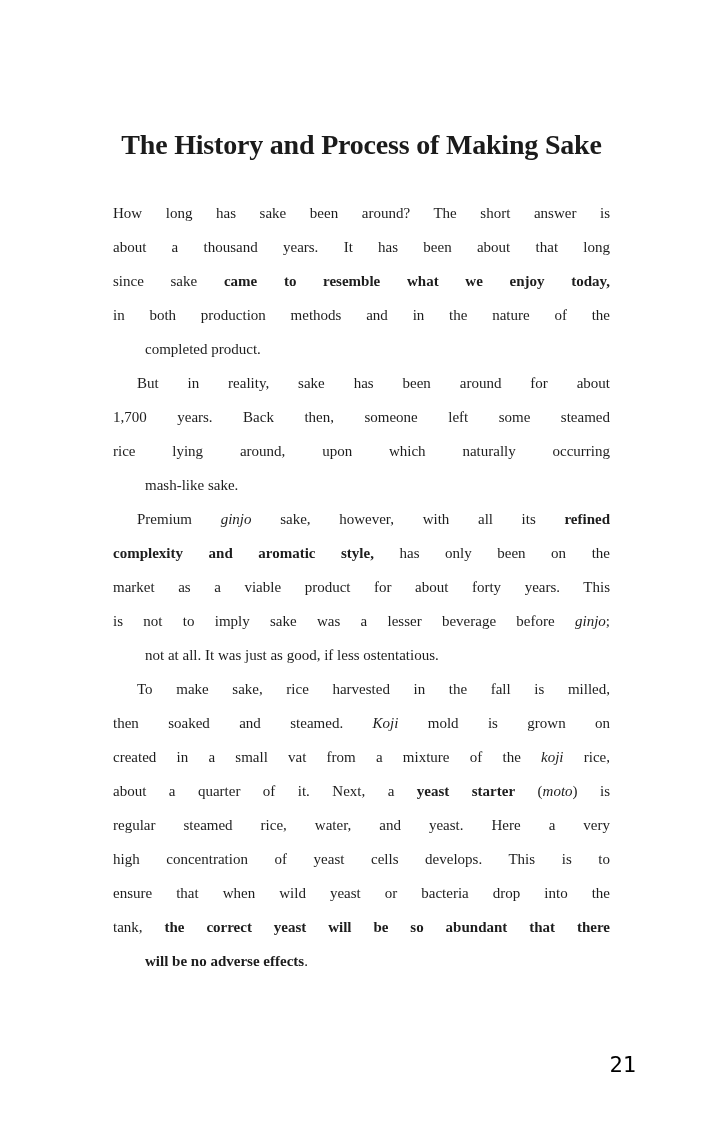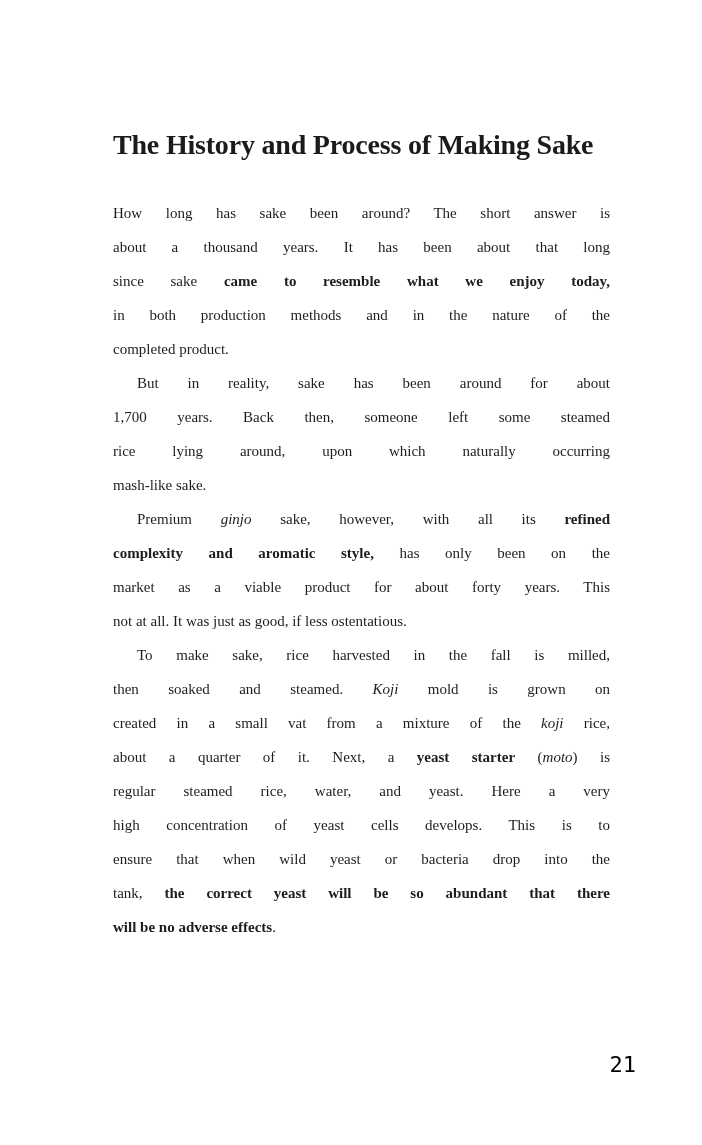--- a/index.html
+++ b/index.html
@@ -20,36 +20,38 @@
     left: 113px;
     top: 127px;
     width: 497px;
     margin: 0;
     font-size: 28px;
     line-height: 36px;
     font-weight: bold;
     letter-spacing: -0.2px;
     color: #1b1b1b;
     white-space: nowrap;
+    text-align: center;
   }
   .article-body {
     position: absolute;
     left: 113px;
     top: 196px;
     width: 497px;
     font-size: 15px;
     line-height: 34px;
     color: #1d1d1d;
   }
   .line {
     text-align: justify;
     text-align-last: justify;
   }
   .line.last {
     text-align-last: left;
+    margin-left: 32px;
   }
   .line.indent {
     text-indent: 24px;
   }
   .b { font-weight: bold; }
   .i { font-style: italic; }
   .pagenum {
     position: absolute;
     top: 1054px;
     right: 66px;
@@ -71,20 +73,21 @@
       <div class="line"><span>since sake </span><span class="b">came to resemble what we enjoy today,</span></div>
       <div class="line"><span>in both production methods and in the nature of the</span></div>
       <div class="line last"><span>completed product.</span></div>
       <div class="line indent"><span>But in reality, sake has been around for about</span></div>
       <div class="line"><span>1,700 years. Back then, someone left some steamed</span></div>
       <div class="line"><span>rice lying around, upon which naturally occurring</span></div>
       <div class="line last"><span>mash-like sake.</span></div>
       <div class="line indent"><span>Premium </span><span class="i">ginjo</span><span> sake, however, with all its </span><span class="b">refined</span></div>
       <div class="line"><span class="b">complexity and aromatic style,</span><span> has only been on the</span></div>
       <div class="line"><span>market as a viable product for about forty years. This</span></div>
+      <div class="line"><span>is not to imply sake was a lesser beverage before </span><span class="i">ginjo</span><span>;</span></div>
       <div class="line last"><span>not at all. It was just as good, if less ostentatious.</span></div>
       <div class="line indent"><span>To make sake, rice harvested in the fall is milled,</span></div>
       <div class="line"><span>then soaked and steamed. </span><span class="i">Koji</span><span> mold is grown on</span></div>
       <div class="line"><span>created in a small vat from a mixture of the </span><span class="i">koji</span><span> rice,</span></div>
       <div class="line"><span>about a quarter of it. Next, a </span><span class="b">yeast starter</span><span> (</span><span class="i">moto</span><span>) is</span></div>
       <div class="line"><span>regular steamed rice, water, and yeast. Here a very</span></div>
       <div class="line"><span>high concentration of yeast cells develops. This is to</span></div>
       <div class="line"><span>ensure that when wild yeast or bacteria drop into the</span></div>
       <div class="line"><span>tank, </span><span class="b">the correct yeast will be so abundant that there</span></div>
       <div class="line last"><span class="b">will be no adverse effects</span><span>.</span></div>

